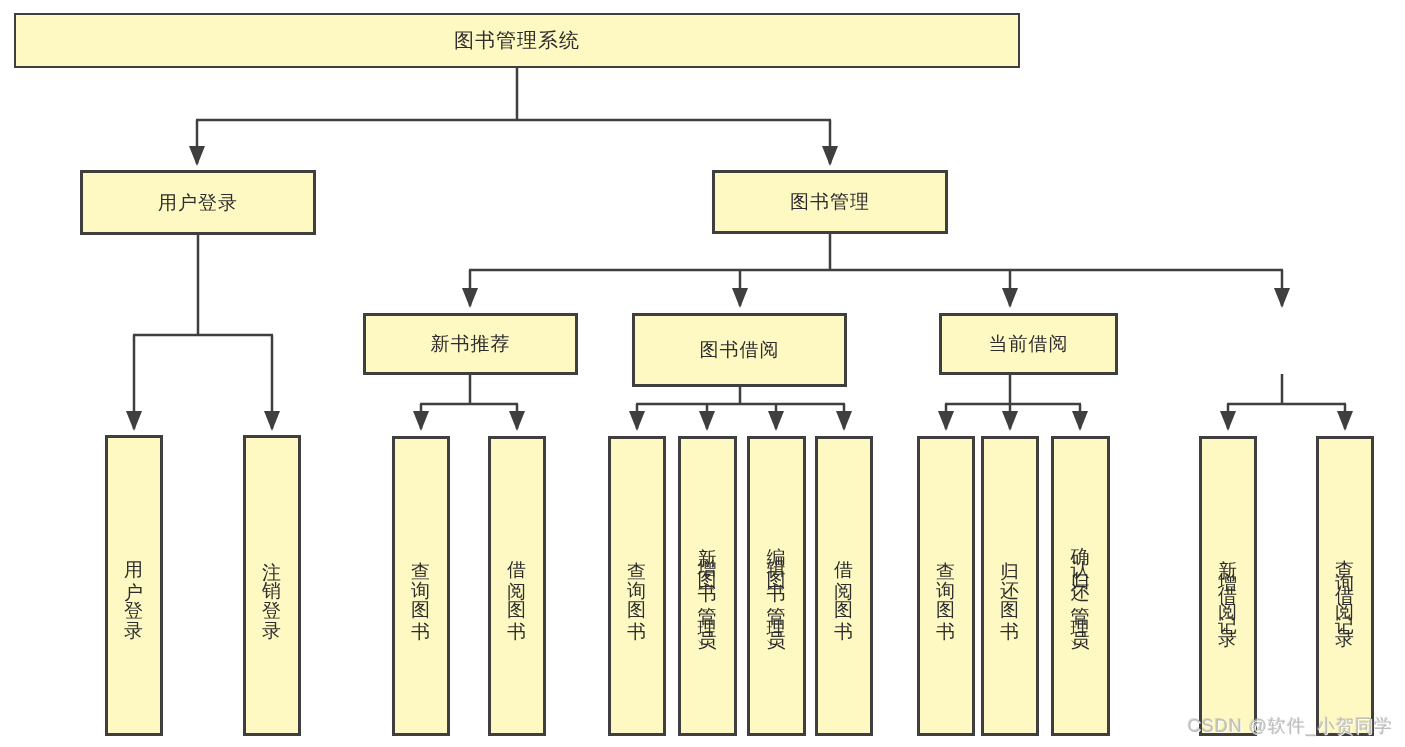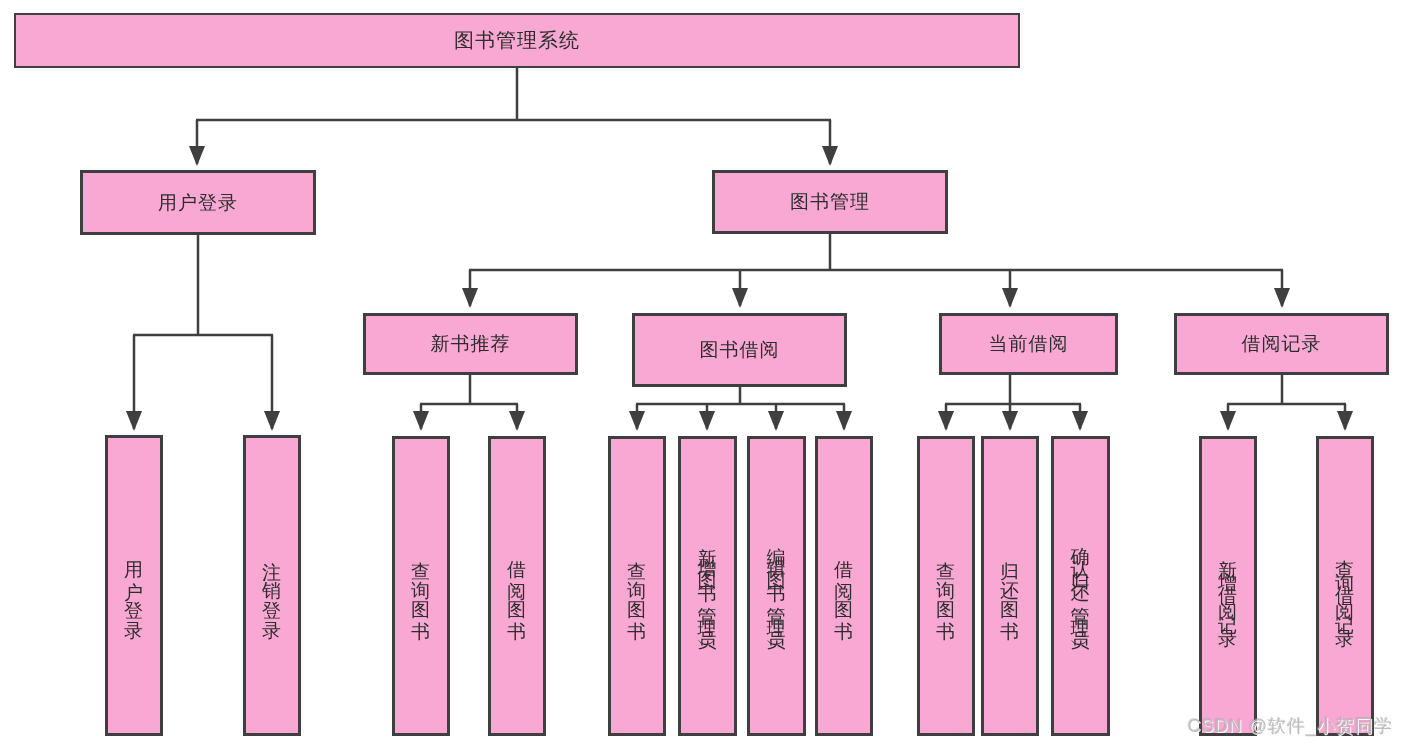--- a/index.html
+++ b/index.html
@@ -17,21 +17,21 @@
   }
   .wires {
     position: absolute;
     left: 0;
     top: 0;
     z-index: 1;
   }
   .node {
     position: absolute;
     box-sizing: border-box;
-    background: #f9a8d4;
+    background: #fef9c3;
     border: 3px solid #3f3f3f;
     display: flex;
     align-items: center;
     justify-content: center;
     color: #2d2d2d;
     font-size: 19px;
     z-index: 2;
     letter-spacing: 1px;
   }
   .node.root {
@@ -129,23 +129,20 @@
 
   <div class="node" style="left:363px; top:313px; width:215px; height:62px;">
     <span class="lbl">新书推荐</span>
   </div>
   <div class="node" style="left:632px; top:313px; width:215px; height:74px;">
     <span class="lbl">图书借阅</span>
   </div>
   <div class="node" style="left:939px; top:313px; width:179px; height:62px;">
     <span class="lbl">当前借阅</span>
   </div>
-  <div class="node" style="left:1174px; top:313px; width:215px; height:62px;">
-    <span class="lbl">借阅记录</span>
-  </div>
 
   <div class="node vert" style="left:105px; top:435px; width:58px; height:301px;">
     <span class="lbl sp4">用户登录</span>
   </div>
   <div class="node vert" style="left:243px; top:435px; width:58px; height:301px;">
     <span class="lbl sp4">注销登录</span>
   </div>
 
   <div class="node vert" style="left:392px; top:436px; width:58px; height:300px;">
     <span class="lbl sp4">查询图书</span>

